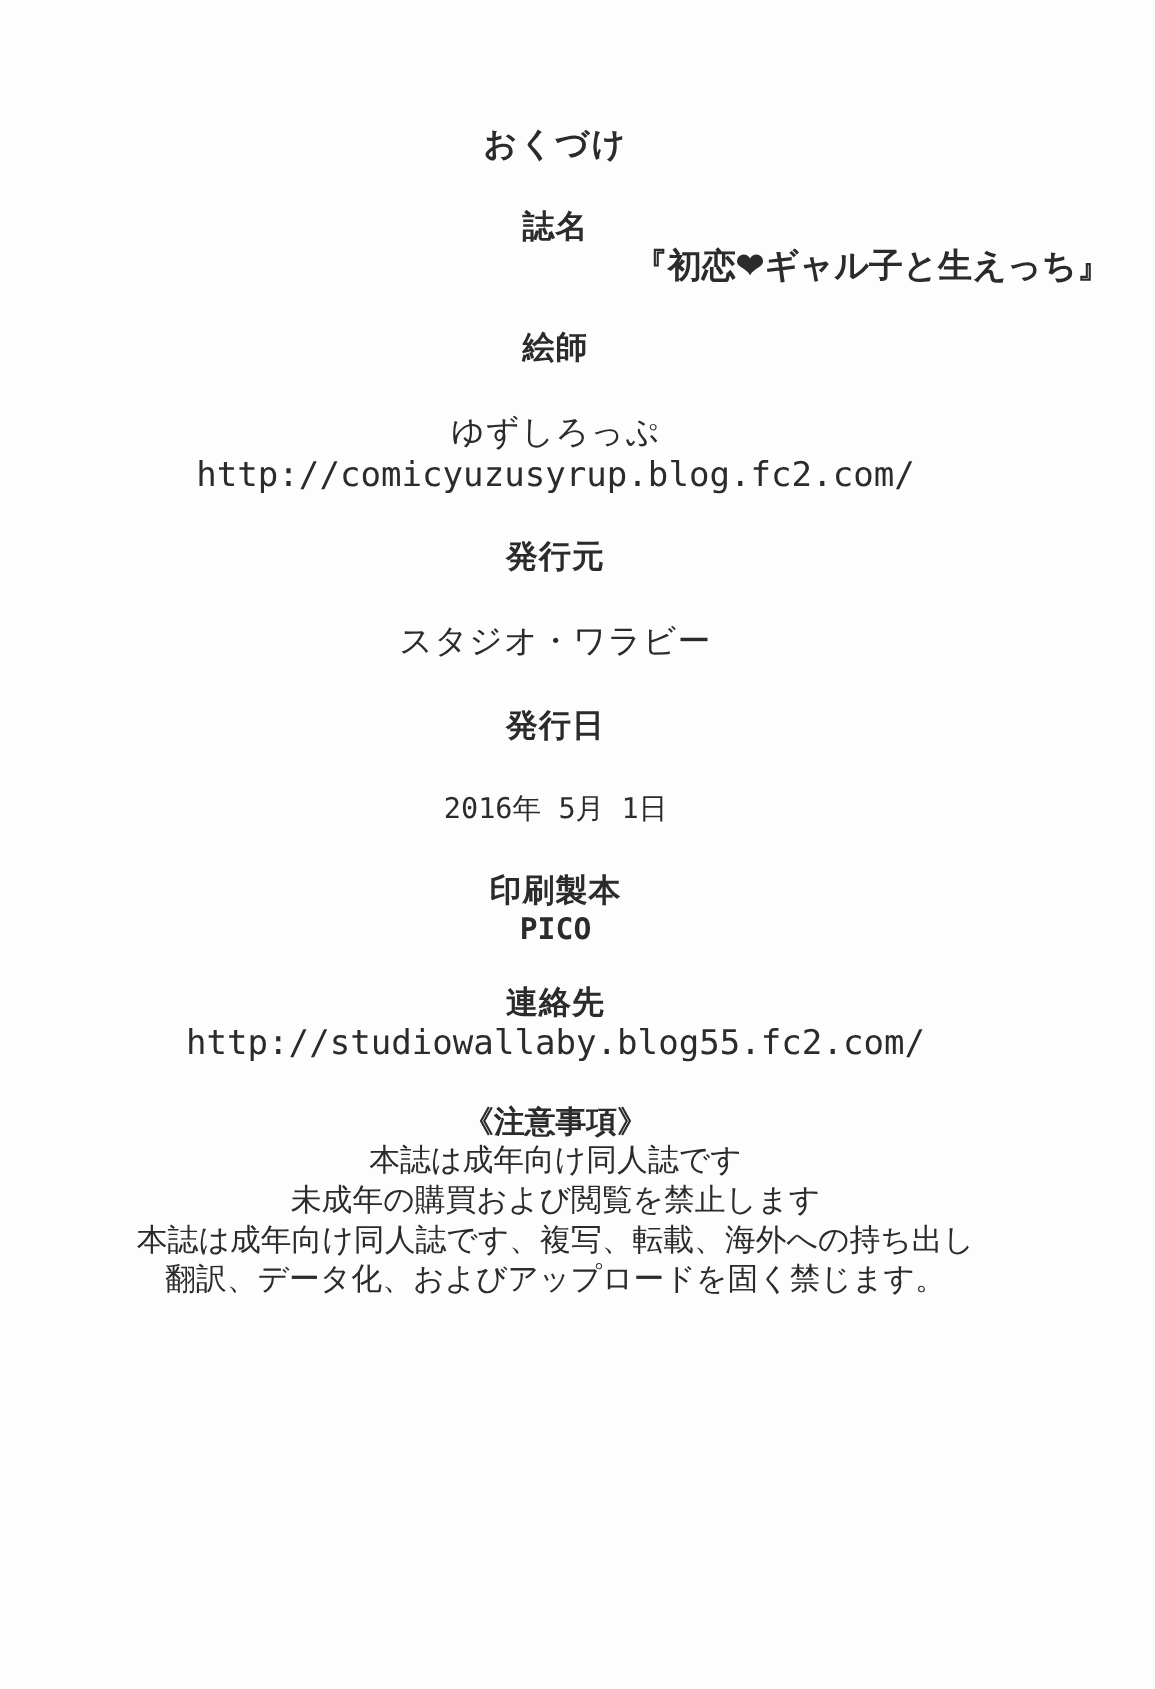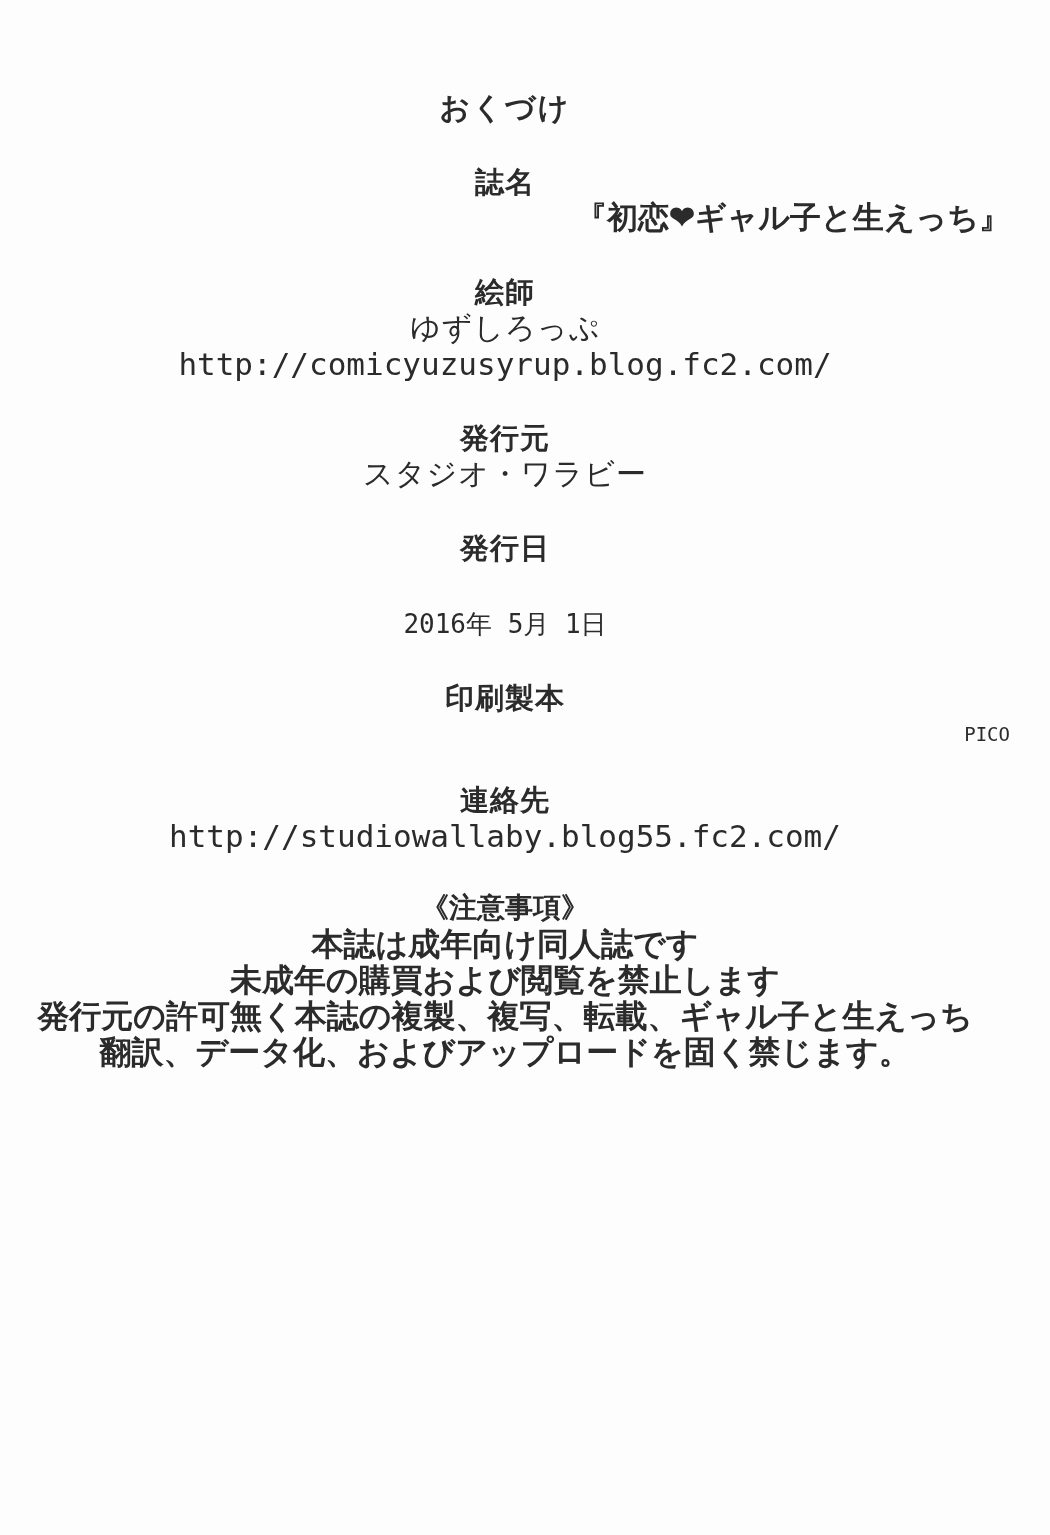--- a/index.html
+++ b/index.html
@@ -7,21 +7,21 @@
     padding: 0;
     width: 1050px;
     height: 1535px;
     background: #fdfdfd;
     overflow: hidden;
   }
   .page {
     box-sizing: border-box;
     width: 1010px;
     height: 1535px;
-    padding-top: 90px;
+    padding-top: 114px;
     margin: 0;
     text-align: center;
     color: #2b2b2b;
   }
   .row {
     display: block;
     line-height: 36px;
     white-space: pre;
   }
   .block { margin-top: 38px; }
@@ -34,57 +34,57 @@
     font-weight: 600;
     letter-spacing: 2px;
   }
   .label {
     font-family: "Liberation Sans", "DejaVu Sans", sans-serif;
     font-size: 29px;
     font-weight: 600;
     letter-spacing: 1px;
   }
   .value-serif {
-    font-family: Liberation Serif, serif;
+    font-family: Liberation Mono, monospace;
     font-size: 30px;
     font-weight: 500;
     letter-spacing: 1px;
+    margin-top: 44px;
   }
   .book-title {
     font-family: "Liberation Serif", "DejaVu Serif", serif;
     font-size: 31px;
     font-weight: 600;
     text-align: right;
   }
   .mono {
     font-family: "DejaVu Sans Mono", "Liberation Mono", monospace;
     font-size: 31px;
     font-weight: 500;
   }
   .mono-date {
     font-family: "DejaVu Sans Mono", "Liberation Mono", monospace;
     font-size: 26px;
     font-weight: 500;
     margin-top: 40px;
   }
   .mono-printer {
     font-family: "DejaVu Sans Mono", "Liberation Mono", monospace;
-    font-size: 19px;
-    font-weight: 400;
-    text-align: right;
+    font-size: 27px;
+    font-weight: 700;
   }
   .notice-heading {
     font-family: "Liberation Sans", "DejaVu Sans", sans-serif;
     font-size: 28px;
     font-weight: 600;
   }
   .notice-line {
     font-family: "Liberation Serif", "DejaVu Serif", serif;
-    font-size: 32px;
-    font-weight: 700;
+    font-size: 28px;
+    font-weight: 400;
   }
 </style>
 </head>
 <body style="background: rgb(253, 253, 253);">
 
 <div class="page" style="color: rgb(43, 43, 43);">
 
   <div class="row heading">おくづけ</div>
 
   <section class="block">
@@ -115,17 +115,17 @@
 
   <section class="block block-contact">
     <div class="row label">連絡先</div>
     <div class="row mono">http://studiowallaby.blog55.fc2.com/</div>
   </section>
 
   <section class="block block-notice">
     <div class="row notice-heading">《注意事項》</div>
     <div class="row notice-line">本誌は成年向け同人誌です</div>
     <div class="row notice-line">未成年の購買および閲覧を禁止します</div>
-    <div class="row notice-line">発行元の許可無く本誌の複製、複写、転載、ギャル子と生えっち</div>
+    <div class="row notice-line">本誌は成年向け同人誌です、複写、転載、海外への持ち出し</div>
     <div class="row notice-line">翻訳、データ化、およびアップロードを固く禁じます。</div>
   </section>
 
 </div>
 
 </body></html>

